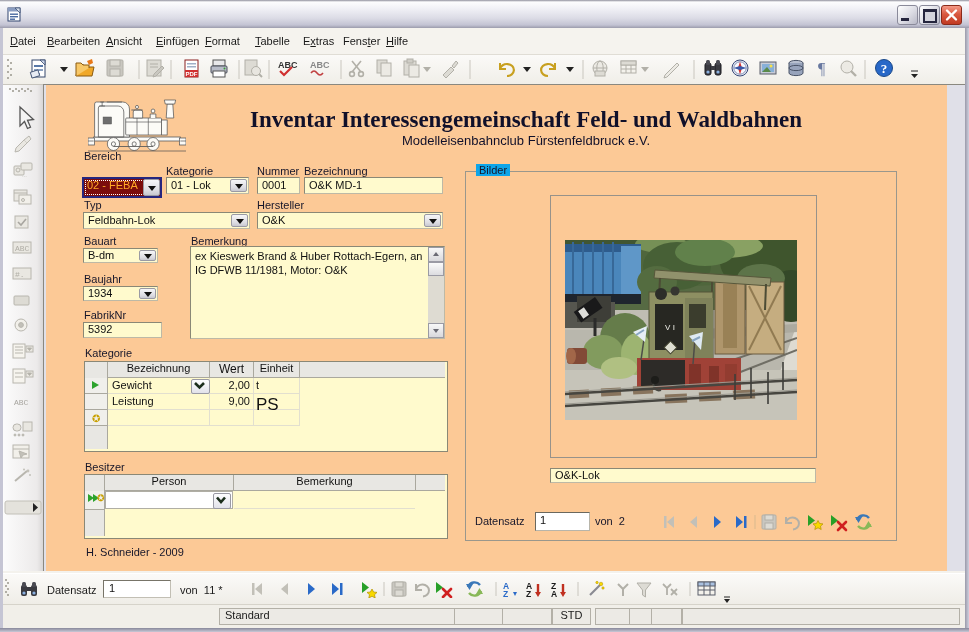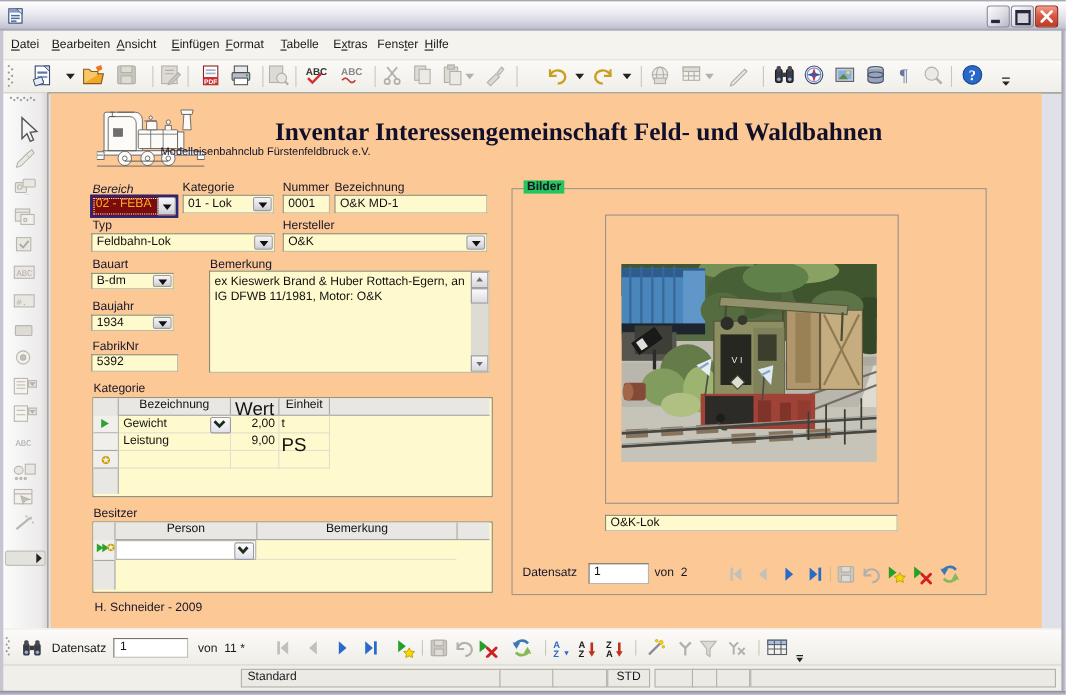--- a/index.html
+++ b/index.html
@@ -429,23 +429,23 @@
       <path d="M12,8 h6 m-3,0 v-4 m-2,0 h4"></path>
       <line x1="0" y1="53" x2="104" y2="53"></line>
       <line x1="0" y1="43" x2="6" y2="43"></line>
           <line x1="98" y1="43" x2="104" y2="43"></line>
       <path d="M20,4 h16"></path>
     </g>
   </svg>
   </div>
 
   <div class="abs" style="left:146px;top:107px;width:760px;text-align:center;font-family:'Liberation Serif',serif;font-size:23px;font-weight:bold;color:#10102a;">Inventar Interessengemeinschaft Feld- und Waldbahnen</div>
-  <div class="abs" style="left:146px;top:133px;width:760px;font-size:10px;color:#10102a;">Modelleisenbahnclub Fürstenfeldbruck e.V.</div>
-
-  <div class="abs lbl" style="left:84px;top:166px;font-style:italic;">Bereich</div>
+  <div class="abs" style="left:146px;top:133px;width:760px;text-align:center;font-size:13px;color:#10102a;">Modelleisenbahnclub Fürstenfeldbruck e.V.</div>
+
+  <div class="abs lbl" style="left:84px;top:150px;">Bereich</div>
   <div class="abs lbl" style="left:166px;top:165px;">Kategorie</div>
   <div class="abs lbl" style="left:257px;top:165px;">Nummer</div>
   <div class="abs lbl" style="left:304px;top:165px;">Bezeichnung</div>
 
   <div class="abs" style="left:82px;top:177px;width:76px;height:17px;background:#7b0c0c;border:2px solid #26267e;">
     <div style="position:absolute;left:1px;top:1px;right:16px;bottom:1px;border:1px dotted #ffffff;"></div>
     <div style="position:absolute;left:3px;top:0px;font-size:11px;color:#ffa826;">02 - FEBA</div>
     <div class="dbtn" style="right:0;top:0;bottom:0;"></div>
   </div>
   <div class="abs fld" style="left:166px;top:177px;width:81px;height:15px;">
@@ -495,21 +495,21 @@
   <div class="abs lbl" style="left:84px;top:309px;">FabrikNr</div>
   <div class="abs fld" style="left:83px;top:322px;width:77px;height:14px;">
       <span class="tx" style="top:0;">5392</span>
     </div>
 
   <div class="abs lbl" style="left:85px;top:347px;">Kategorie</div>
   <div class="abs" id="kenn" style="left:84px;top:361px;width:362px;height:89px;background:#fffacd;border:1px solid #8a8876;">
     <div style="position:absolute;left:0;top:0;width:360px;height:15px;background:#e8e7e3;border-bottom:1px solid #aaa89e;"></div>
     <div style="position:absolute;left:0;top:0;width:22px;height:87px;background:#e8e7e3;border-right:1px solid #aaa89e;"></div>
     <div style="position:absolute;left:23px;top:0;width:101px;height:15px;border-right:1px solid #aaa89e;text-align:center;font-size:11px;color:#111;">Bezeichnung</div>
-    <div style="position:absolute;left:125px;top:0;width:43px;height:15px;border-right:1px solid #aaa89e;text-align:center;font-size:17px;color:#111;">Wert</div>
+    <div style="position:absolute;left:125px;top:0;width:43px;height:15px;border-right:1px solid #aaa89e;text-align:center;font-size:12px;color:#111;">Wert</div>
     <div style="position:absolute;left:169px;top:0;width:45px;height:15px;border-right:1px solid #aaa89e;text-align:center;font-size:11px;color:#111;">Einheit</div>
 
     <div style="position:absolute;left:0;top:16px;width:22px;height:15px;border-bottom:1px solid #aaa89e;background:#f0efeb;"></div>
     <div style="position:absolute;left:0;top:32px;width:22px;height:15px;border-bottom:1px solid #aaa89e;background:#f0efeb;"></div>
     <div style="position:absolute;left:0;top:48px;width:22px;height:15px;border-bottom:1px solid #aaa89e;background:#f0efeb;"></div>
 
     <div style="position:absolute;left:23px;top:31px;width:191px;height:1px;background:#e2dfcf;"></div>
     <div style="position:absolute;left:23px;top:47px;width:191px;height:1px;background:#e2dfcf;"></div>
     <div style="position:absolute;left:23px;top:63px;width:191px;height:1px;background:#e2dfcf;"></div>
     <div style="position:absolute;left:124px;top:16px;width:1px;height:48px;background:#e2dfcf;"></div>
@@ -549,21 +549,21 @@
       </div>
     </div>
     <div style="position:absolute;left:149px;top:16px;width:181px;height:17px;border-bottom:1px solid #e2dfcf;"></div>
     <div style="position:absolute;left:3px;top:19px;width:0;height:0;border-top:4px solid transparent;border-bottom:4px solid transparent;border-left:6px solid #2da32d;"></div>
     <div style="position:absolute;left:8px;top:19px;width:0;height:0;border-top:4px solid transparent;border-bottom:4px solid transparent;border-left:6px solid #2da32d;"></div>
     <div style="position:absolute;left:12px;top:18px;font-size:9px;color:#c8a000;">✪</div>
   </div>
   <div class="abs lbl" style="left:86px;top:546px;">H. Schneider - 2009</div>
 
   <div class="abs" style="left:465px;top:171px;width:430px;height:368px;border:1px solid #9a978c;"></div>
-  <div class="abs" style="left:476px;top:164px;background:#22c55e;padding:0 3px;font-size:11px;color:#16162a;font-weight:bold;">Bilder</div>
+  <div class="abs" style="left:476px;top:164px;background:#0ea5e9;padding:0 3px;font-size:11px;color:#16162a;">Bilder</div>
 
   <div class="abs" style="left:550px;top:195px;width:265px;height:261px;border:1px solid #97928a;"></div>
 
   <div class="abs" id="photo" style="left:565px;top:240px;width:232px;height:180px;filter:saturate(0.72) brightness(1.03);">
   <svg width="232" height="180" viewBox="0 0 232 180">
     <rect x="0" y="0" width="232" height="180" fill="#bbb8aa"></rect>
     <rect x="0" y="0" width="232" height="70" fill="#4f6a35"></rect>
     <ellipse cx="40" cy="14" rx="55" ry="22" fill="#3a5626"></ellipse>
     <ellipse cx="130" cy="18" rx="70" ry="28" fill="#47662e"></ellipse>
     <ellipse cx="205" cy="22" rx="50" ry="32" fill="#38551f"></ellipse>

